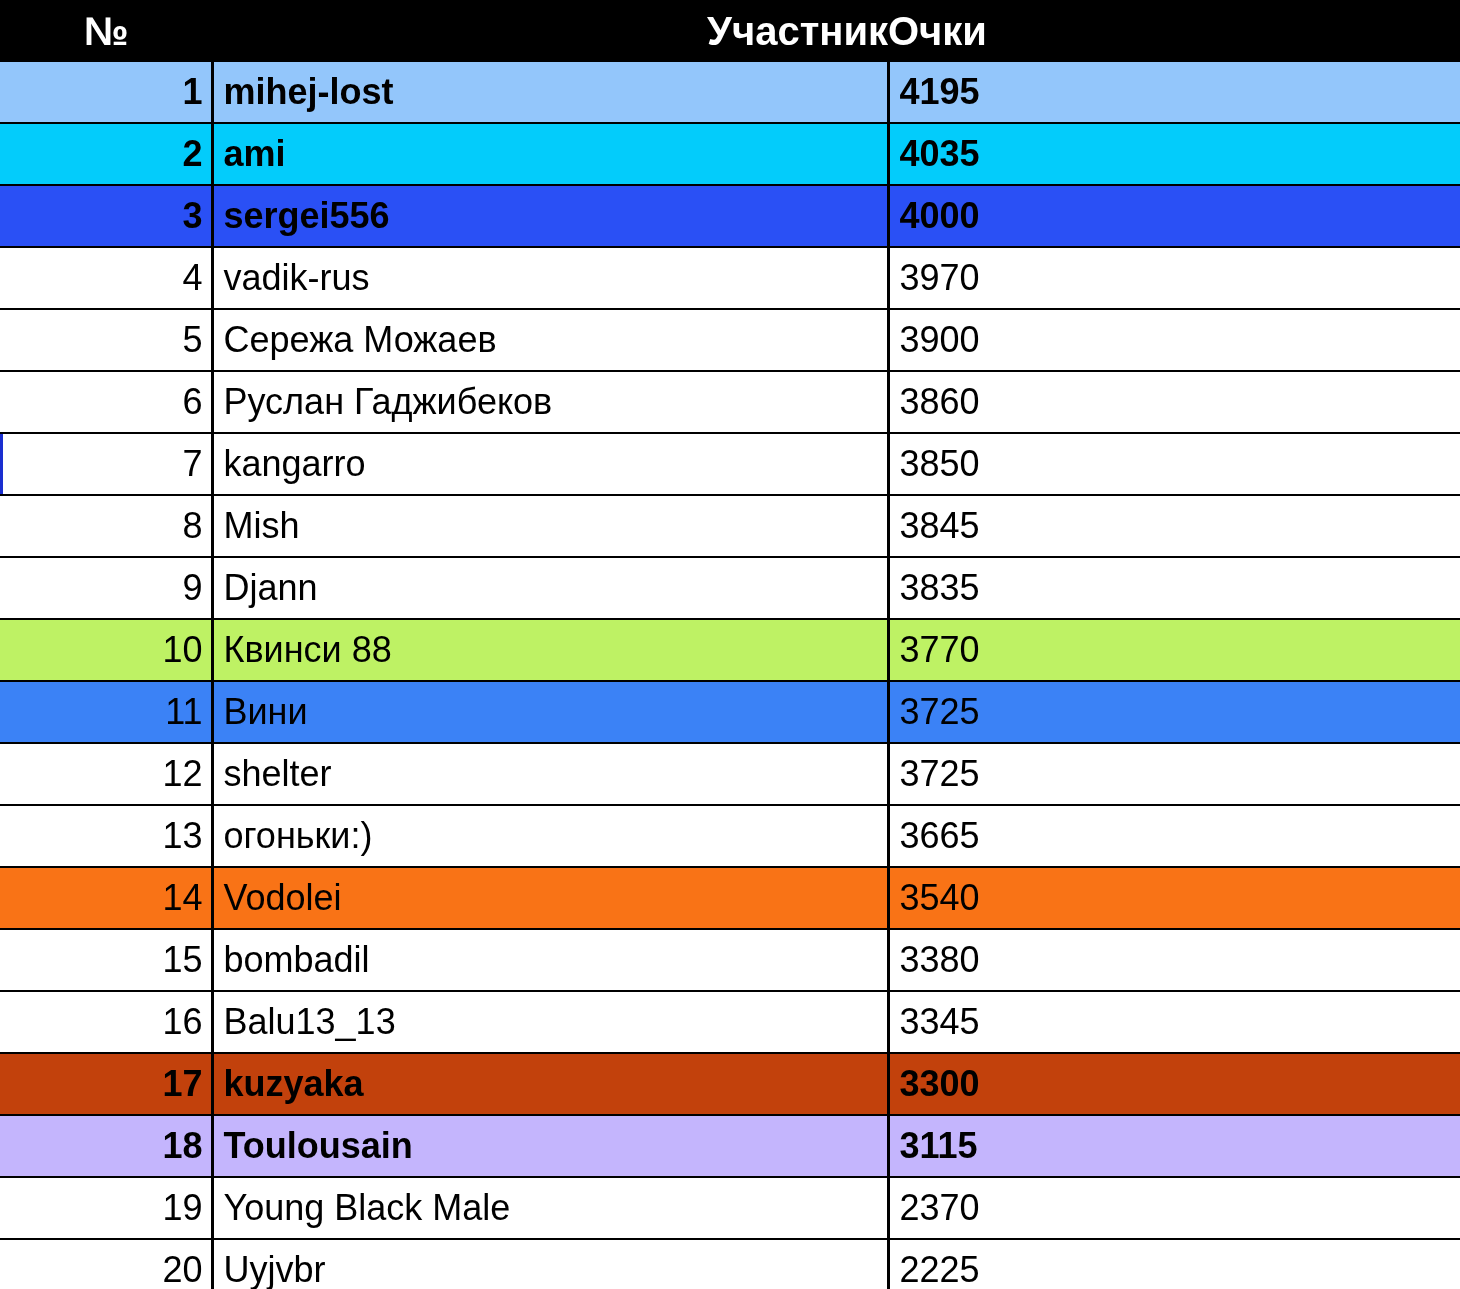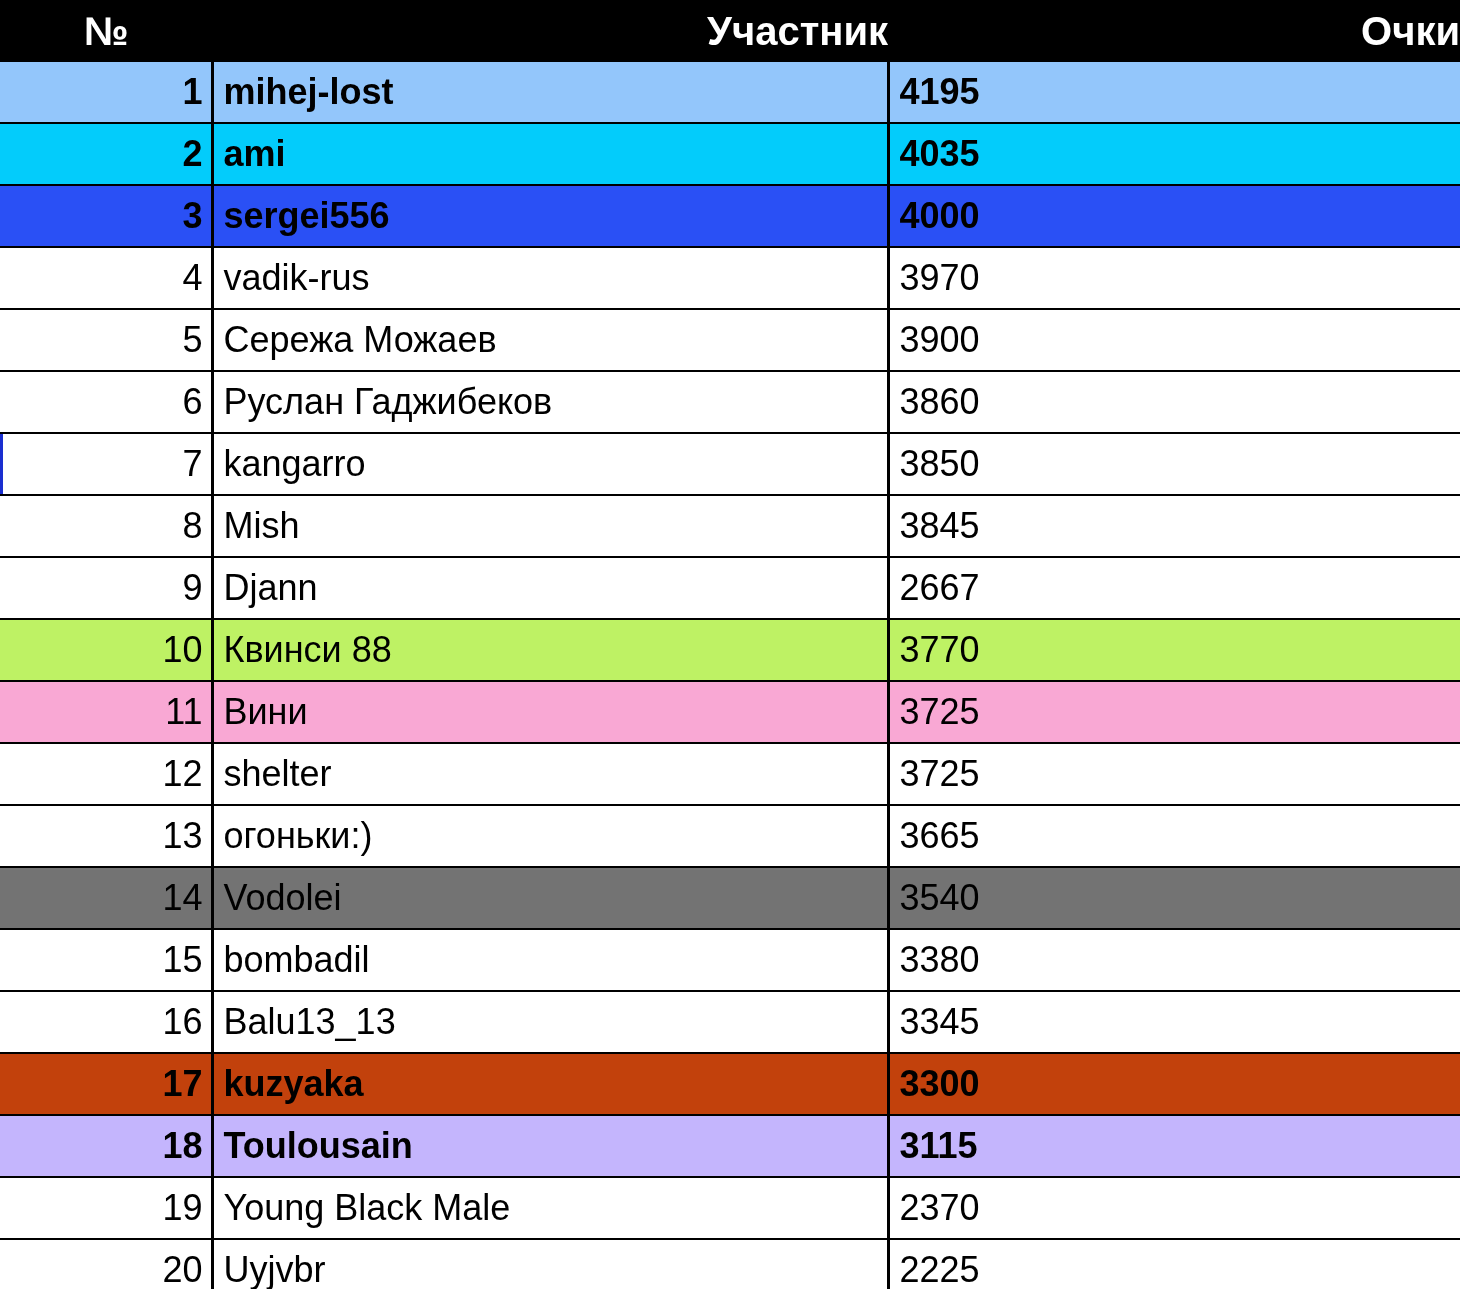--- a/index.html
+++ b/index.html
@@ -29,21 +29,21 @@
     font-size: 40px;
     font-weight: bold;
     height: 62px;
     padding: 0;
     line-height: 62px;
     text-align: center;
     border: none;
   }
   thead th.rank-head { text-align: center; }
   thead th.name-head { text-align: right; }
-  thead th.score-head { text-align: right; }
+  thead th.score-head { text-align: left; }
 
   tbody td {
     height: 60px;
     font-size: 36px;
     color: #000000;
     padding: 0 10px 0 10px;
     border-bottom: 2px solid #000000;
     border-right: 3px solid #000000;
     line-height: 60px;
     white-space: nowrap;
@@ -133,43 +133,43 @@
         <td class="score">3850</td>
       </tr>
       <tr style="background: rgb(255, 255, 255);">
         <td class="rank">8</td>
         <td class="name">Mish</td>
         <td class="score">3845</td>
       </tr>
       <tr style="background: rgb(255, 255, 255);">
         <td class="rank">9</td>
         <td class="name">Djann</td>
-        <td class="score">2667</td>
+        <td class="score">3835</td>
       </tr>
       <tr style="background: #bef264;">
         <td class="rank">10</td>
         <td class="name">Квинси 88</td>
         <td class="score">3770</td>
       </tr>
-      <tr style="background: #f9a8d4; border-radius: 25px;">
+      <tr style="background: #3b82f6; border-radius: 25px;">
         <td class="rank">11</td>
         <td class="name">Вини</td>
         <td class="score">3725</td>
       </tr>
       <tr style="background: rgb(255, 255, 255);">
         <td class="rank">12</td>
         <td class="name">shelter</td>
         <td class="score">3725</td>
       </tr>
       <tr style="background: rgb(255, 255, 255);">
         <td class="rank">13</td>
         <td class="name">огоньки:)</td>
         <td class="score">3665</td>
       </tr>
-      <tr style="background: #737373; margin-top: 30px;">
+      <tr style="background: #f97316; margin-top: 30px;">
         <td class="rank">14</td>
         <td class="name">Vodolei</td>
         <td class="score">3540</td>
       </tr>
       <tr style="background: rgb(255, 255, 255);">
         <td class="rank">15</td>
         <td class="name">bombadil</td>
         <td class="score">3380</td>
       </tr>
       <tr style="background: rgb(255, 255, 255);">

